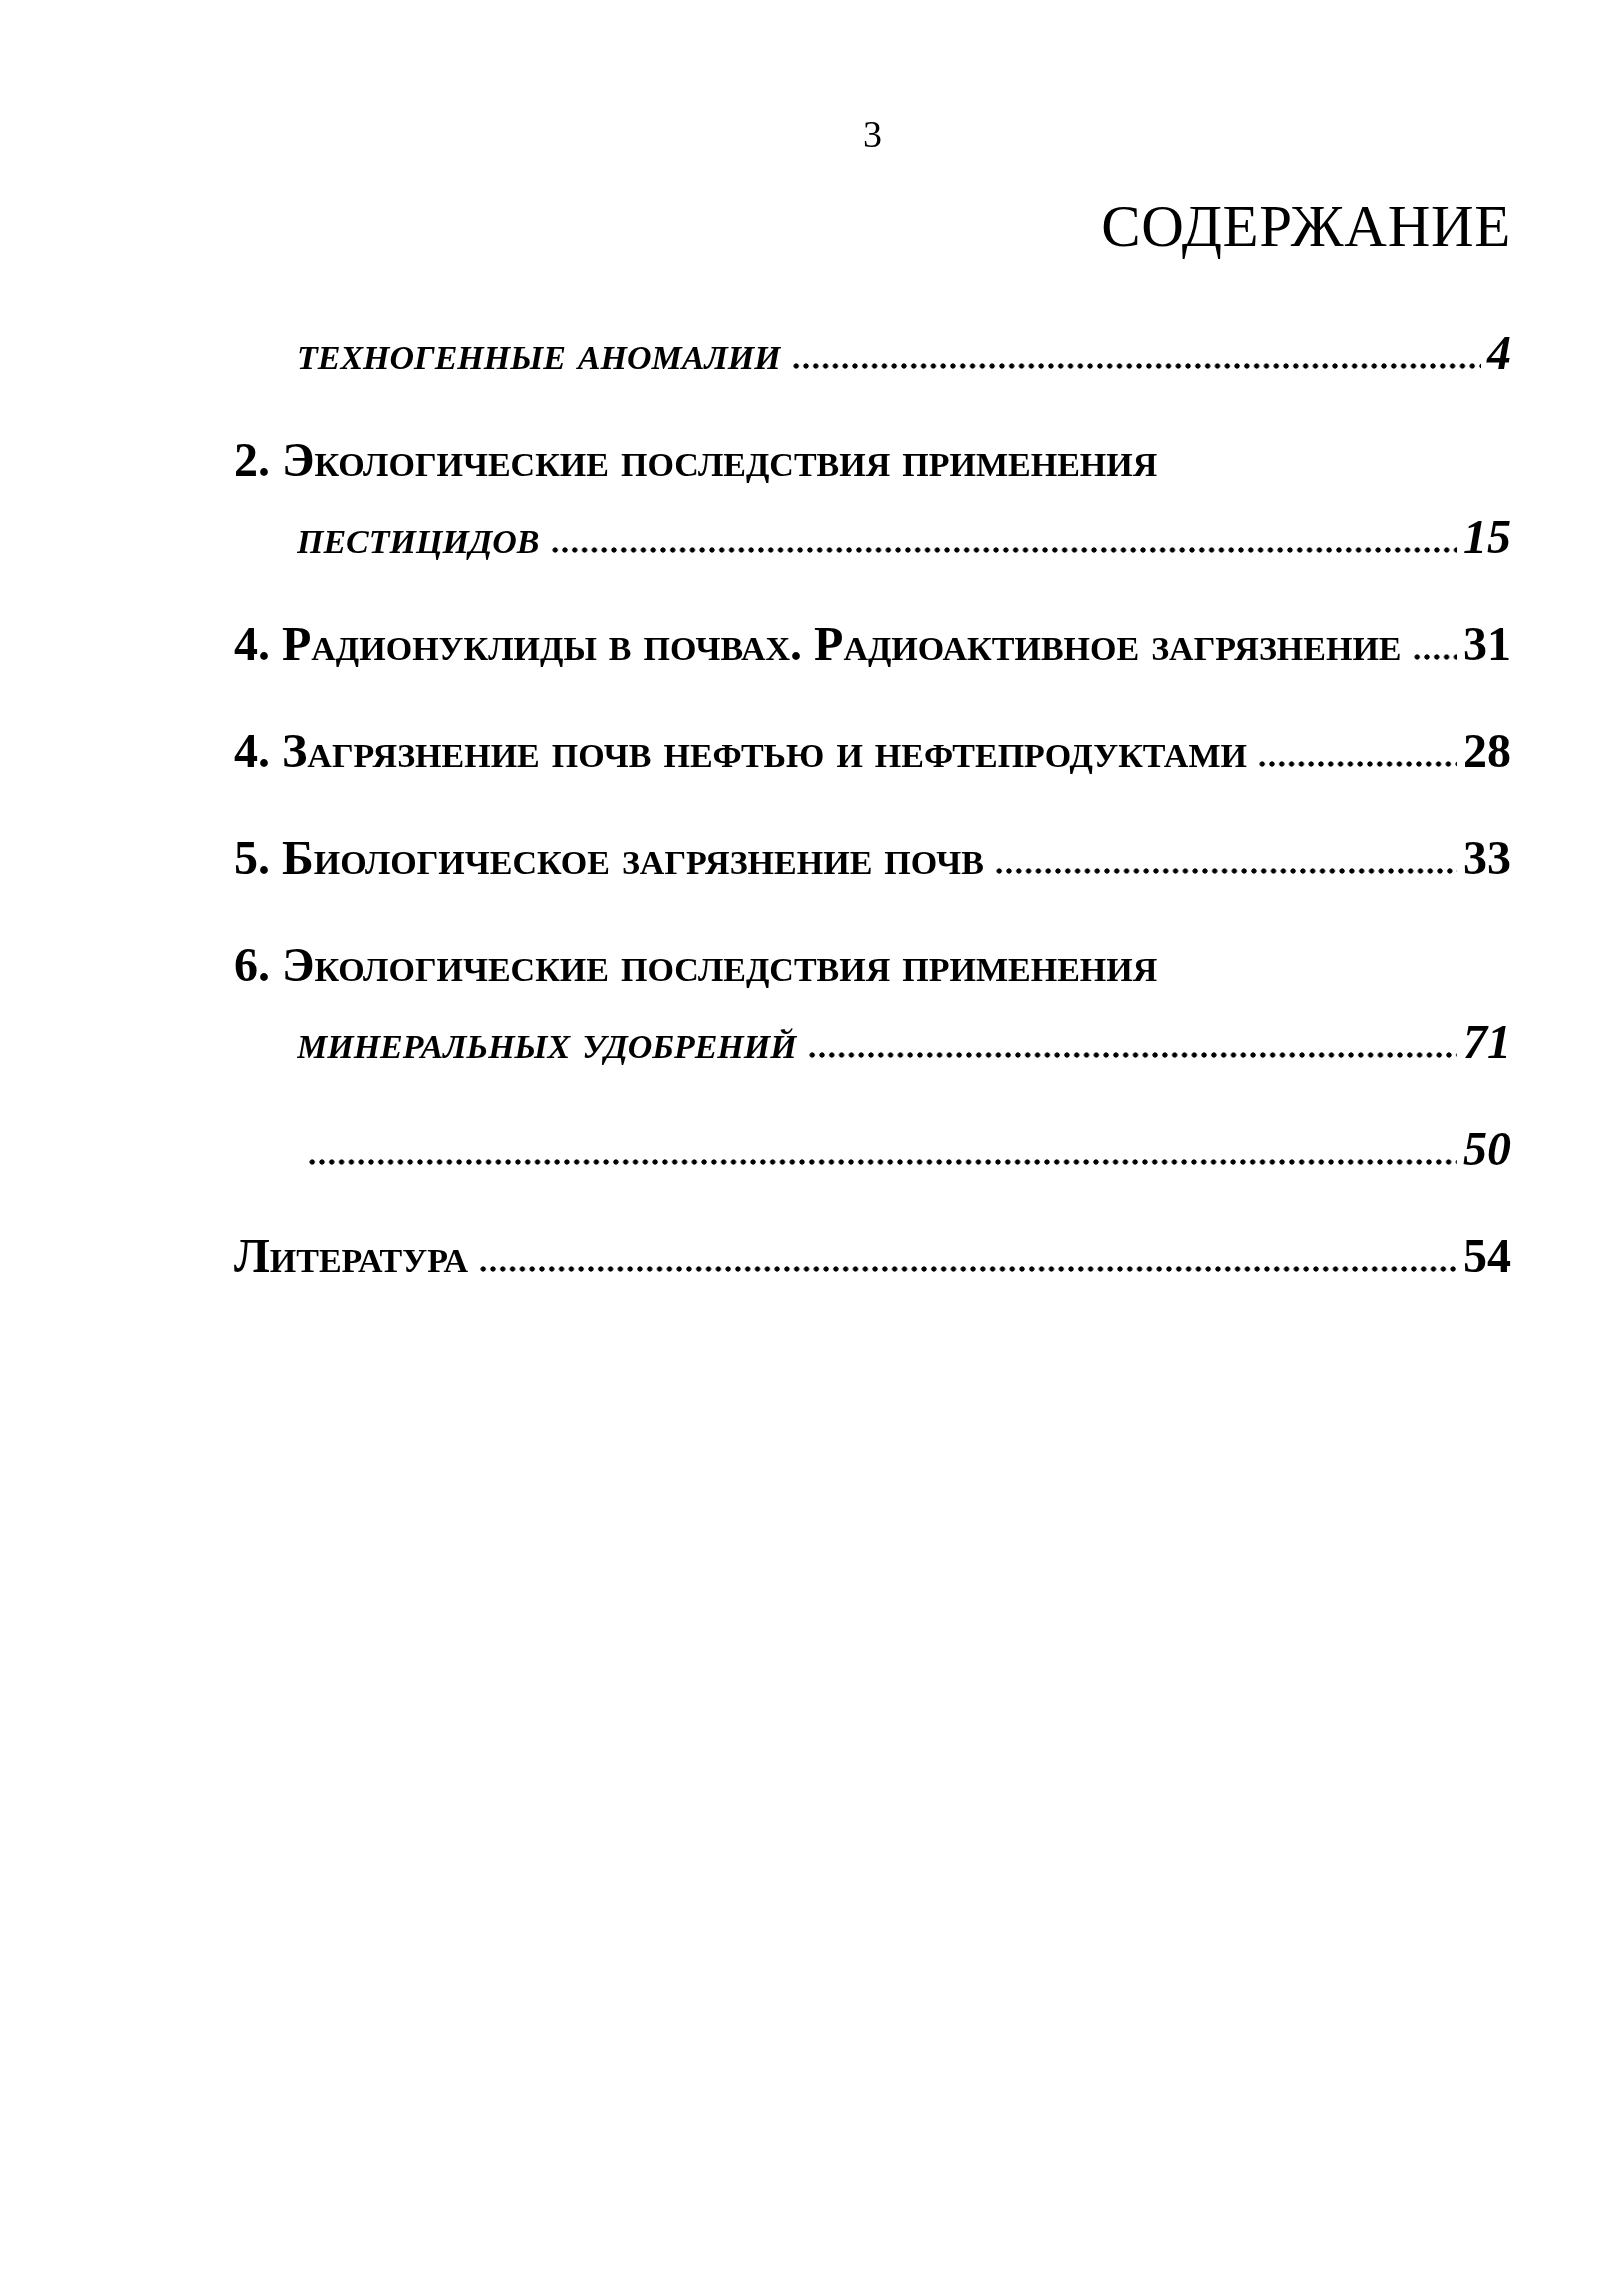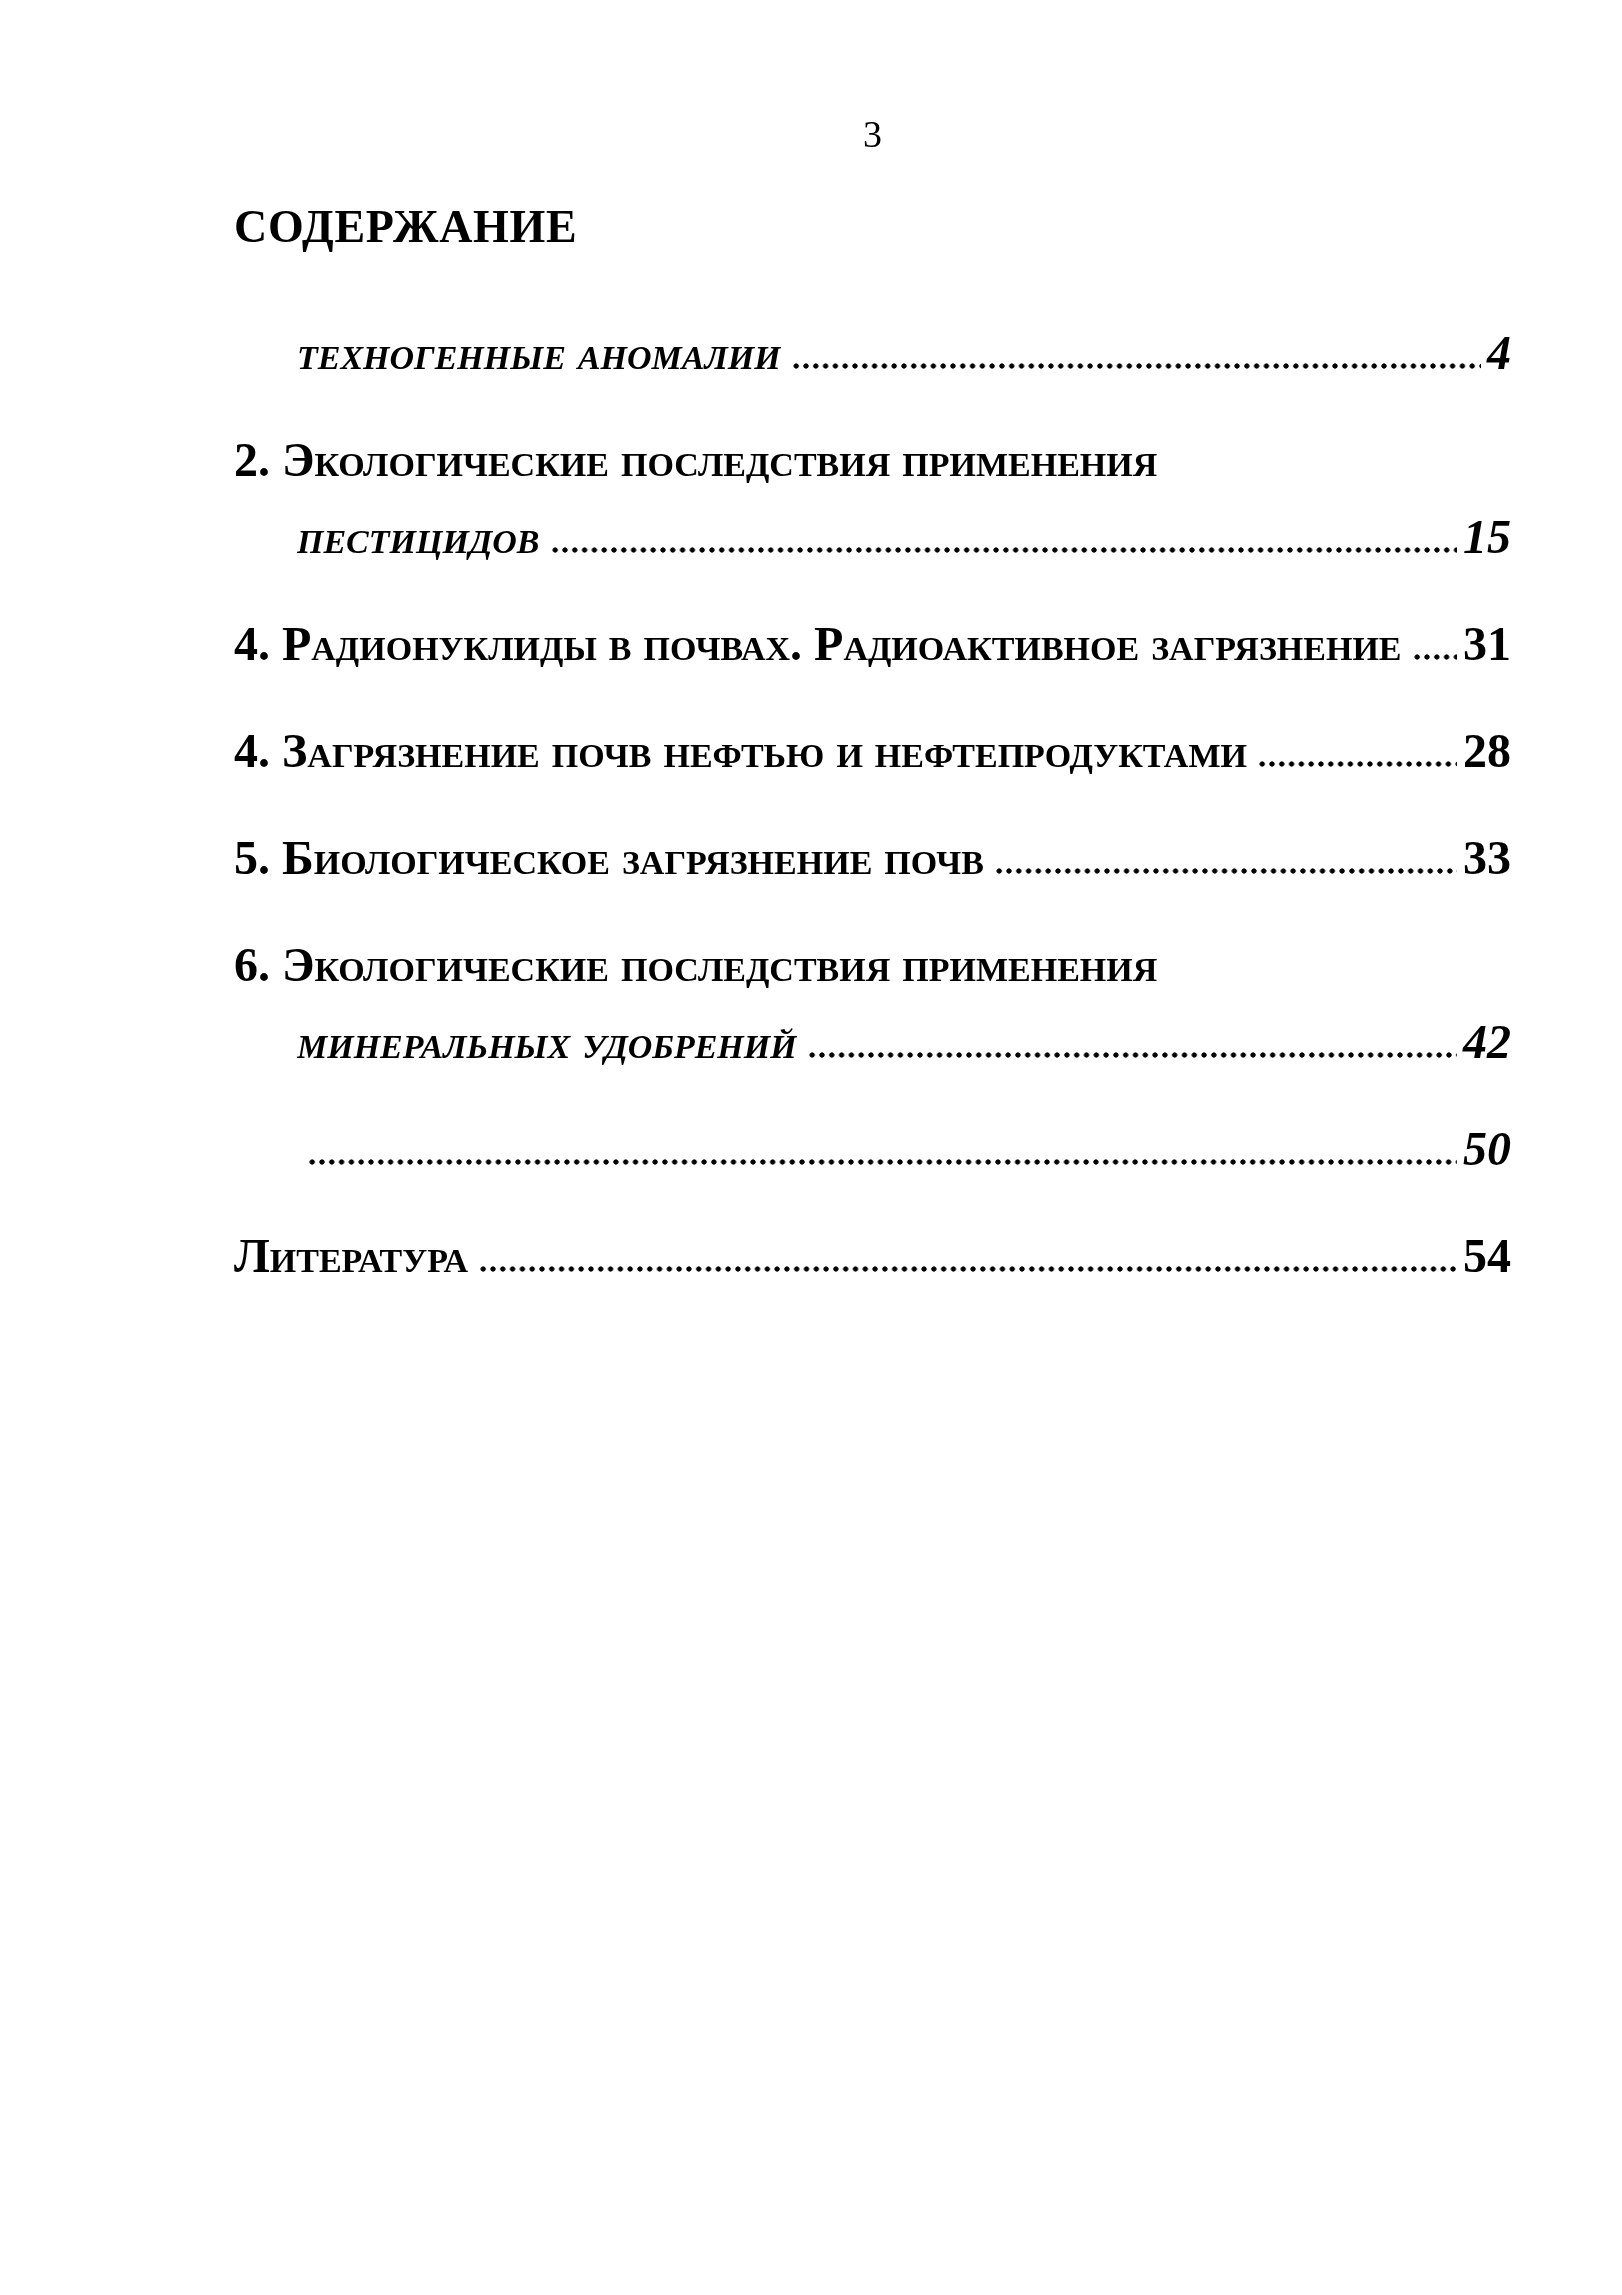--- a/index.html
+++ b/index.html
@@ -15,24 +15,24 @@
     padding: 115px 111px 0 234px;
   }
   .pageno {
     text-align: center;
     font-size: 38px;
     line-height: 38px;
     font-weight: 400;
   }
   .doc-title {
     margin-top: 46px;
-    text-align: left;
-    font-size: 46px;
+    text-align: right;
+    font-size: 59px;
     line-height: 55px;
-    font-weight: 700;
+    font-weight: 400;
     letter-spacing: 0.7px;
   }
   .toc {
     margin-top: 60px;
     font-size: 48px;
     line-height: 77px;
     font-weight: 700;
     font-variant: small-caps;
   }
   .toc-entry { margin-bottom: 30px; }
@@ -115,21 +115,21 @@
   </div>
 
   <div class="toc-entry">
     <div class="toc-line line1">
       <span class="toc-text t1">6. Экологические последствия применения</span>
 
     </div>
     <div class="toc-line line2 indent">
       <span class="toc-text t2">минеральных удобрений</span>
       <span class="leader lead2"></span>
-      <span class="toc-page p2">42</span>
+      <span class="toc-page p2">71</span>
     </div>
   </div>
 
   <div class="toc-entry">
     <div class="toc-line line2 indent">
       <span class="leader lead2"></span>
       <span class="toc-page p2">50</span>
     </div>
   </div>
 

